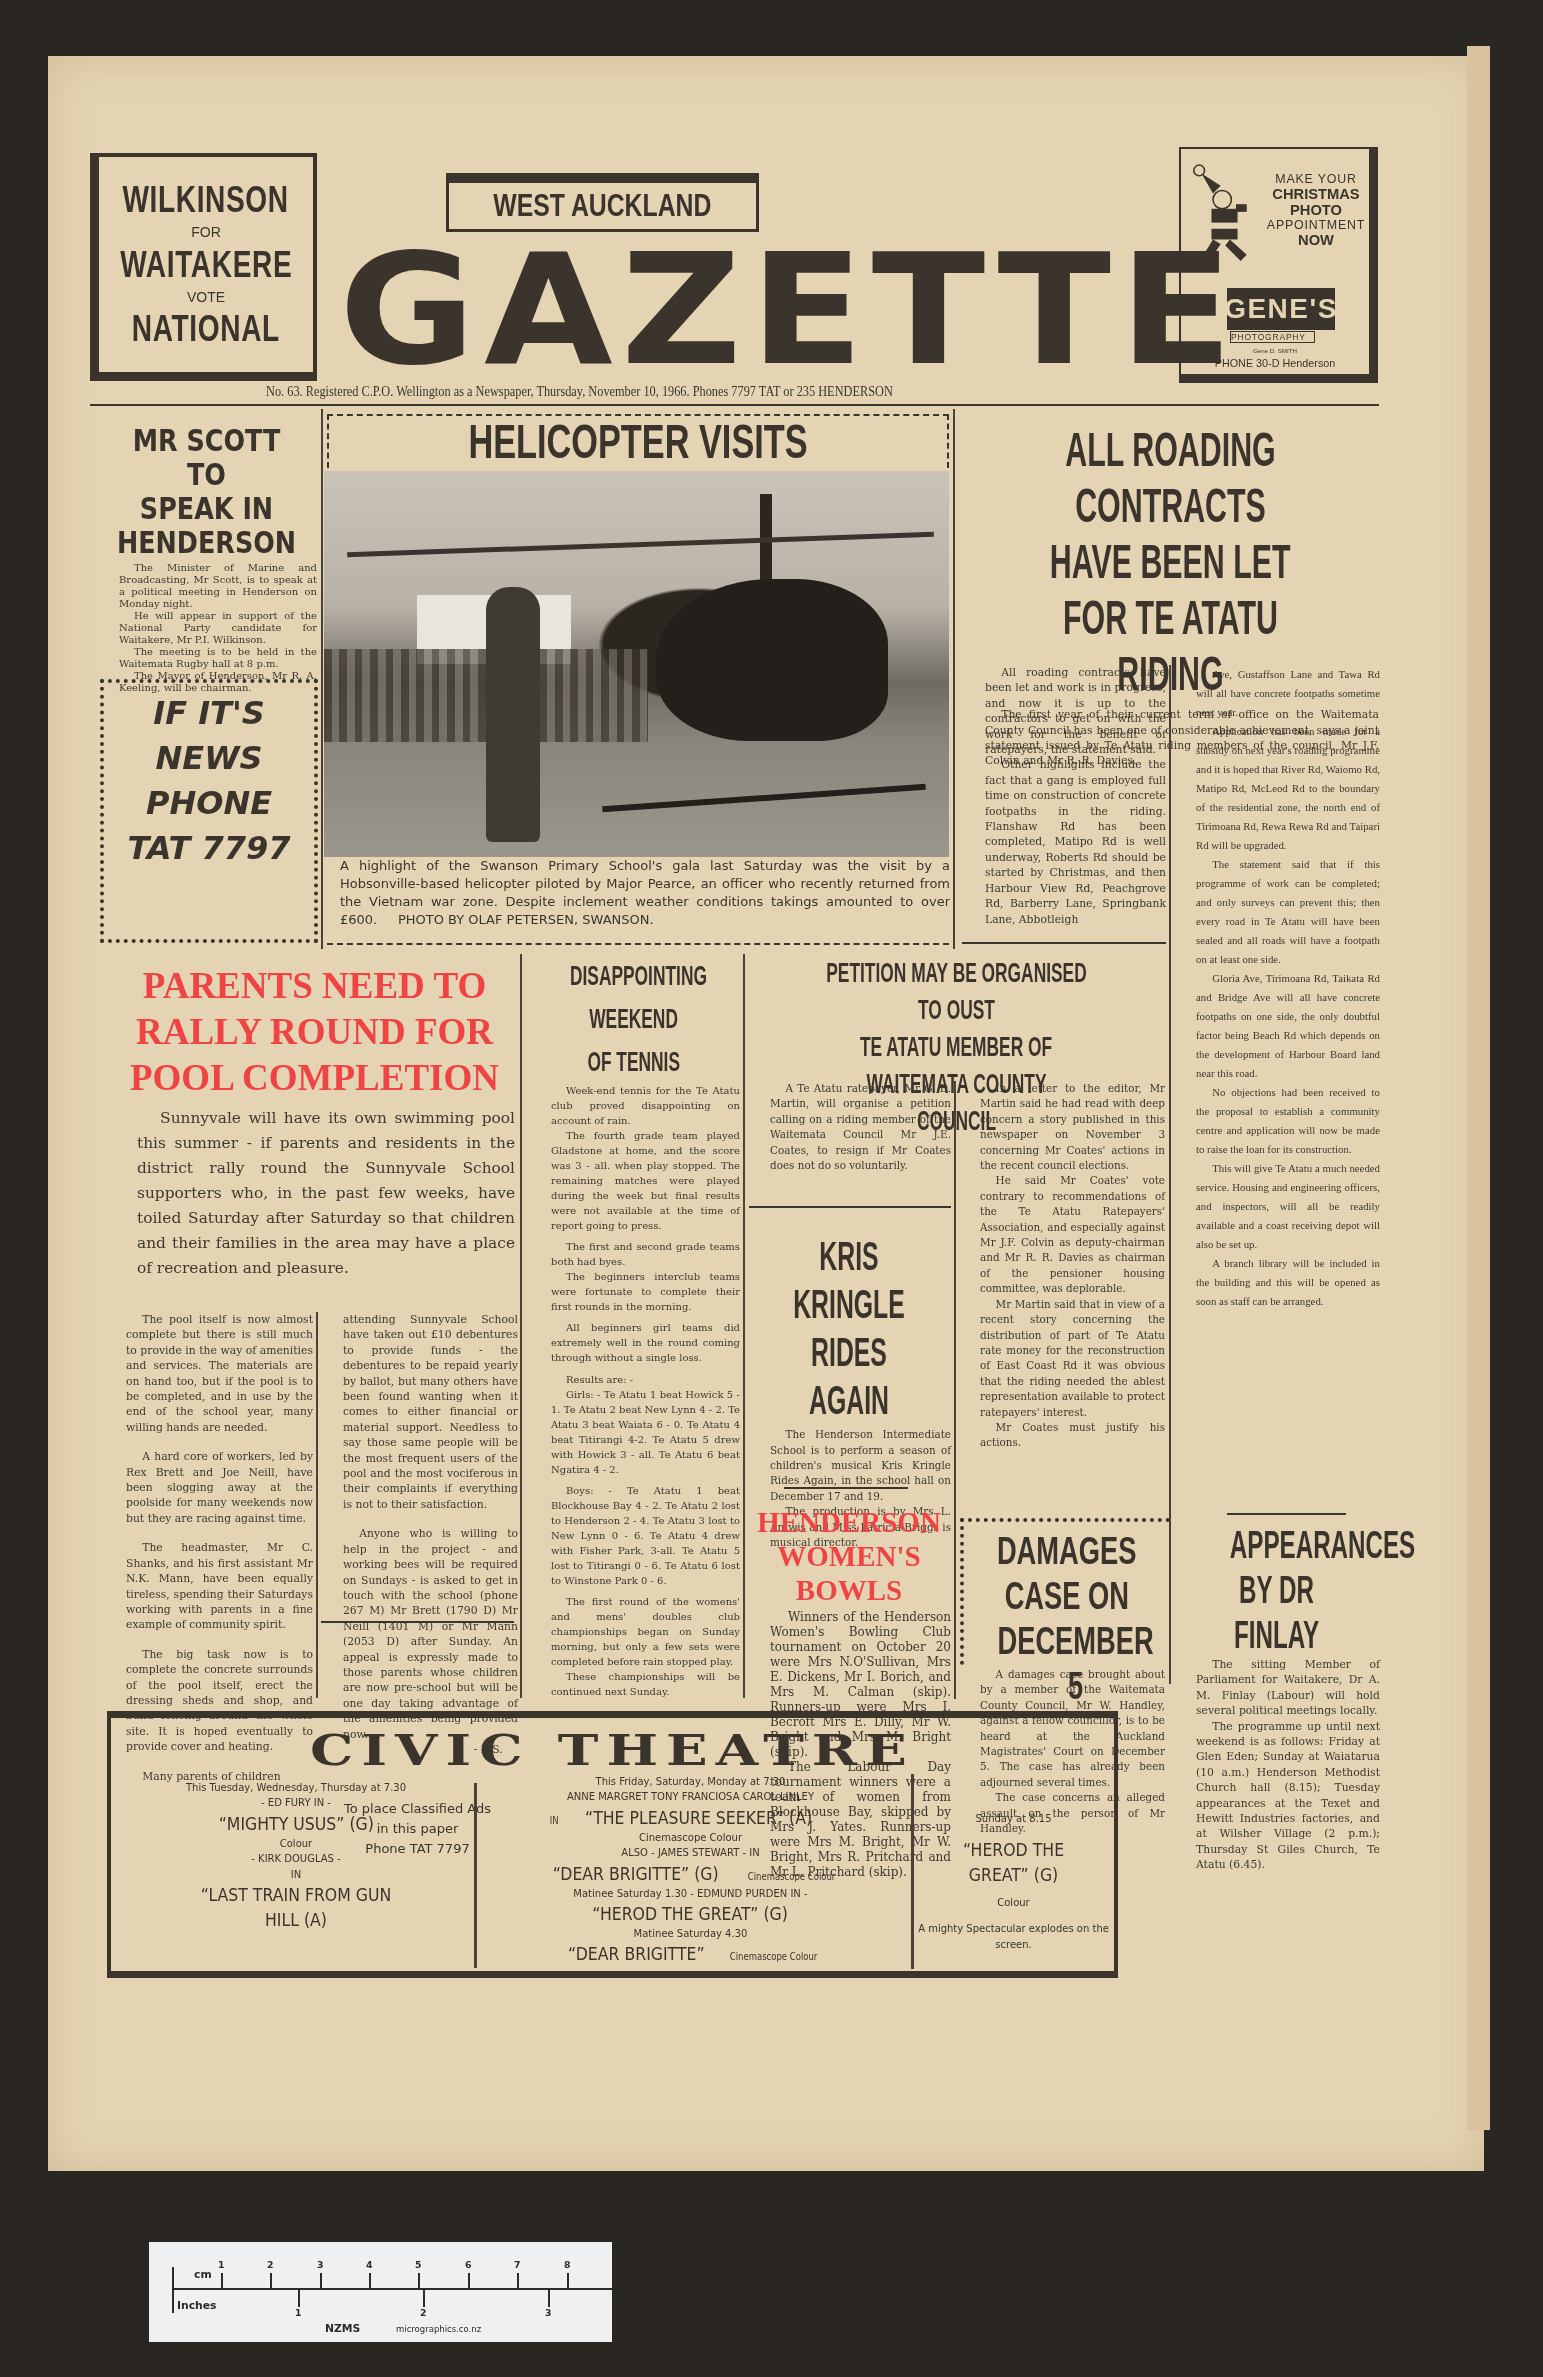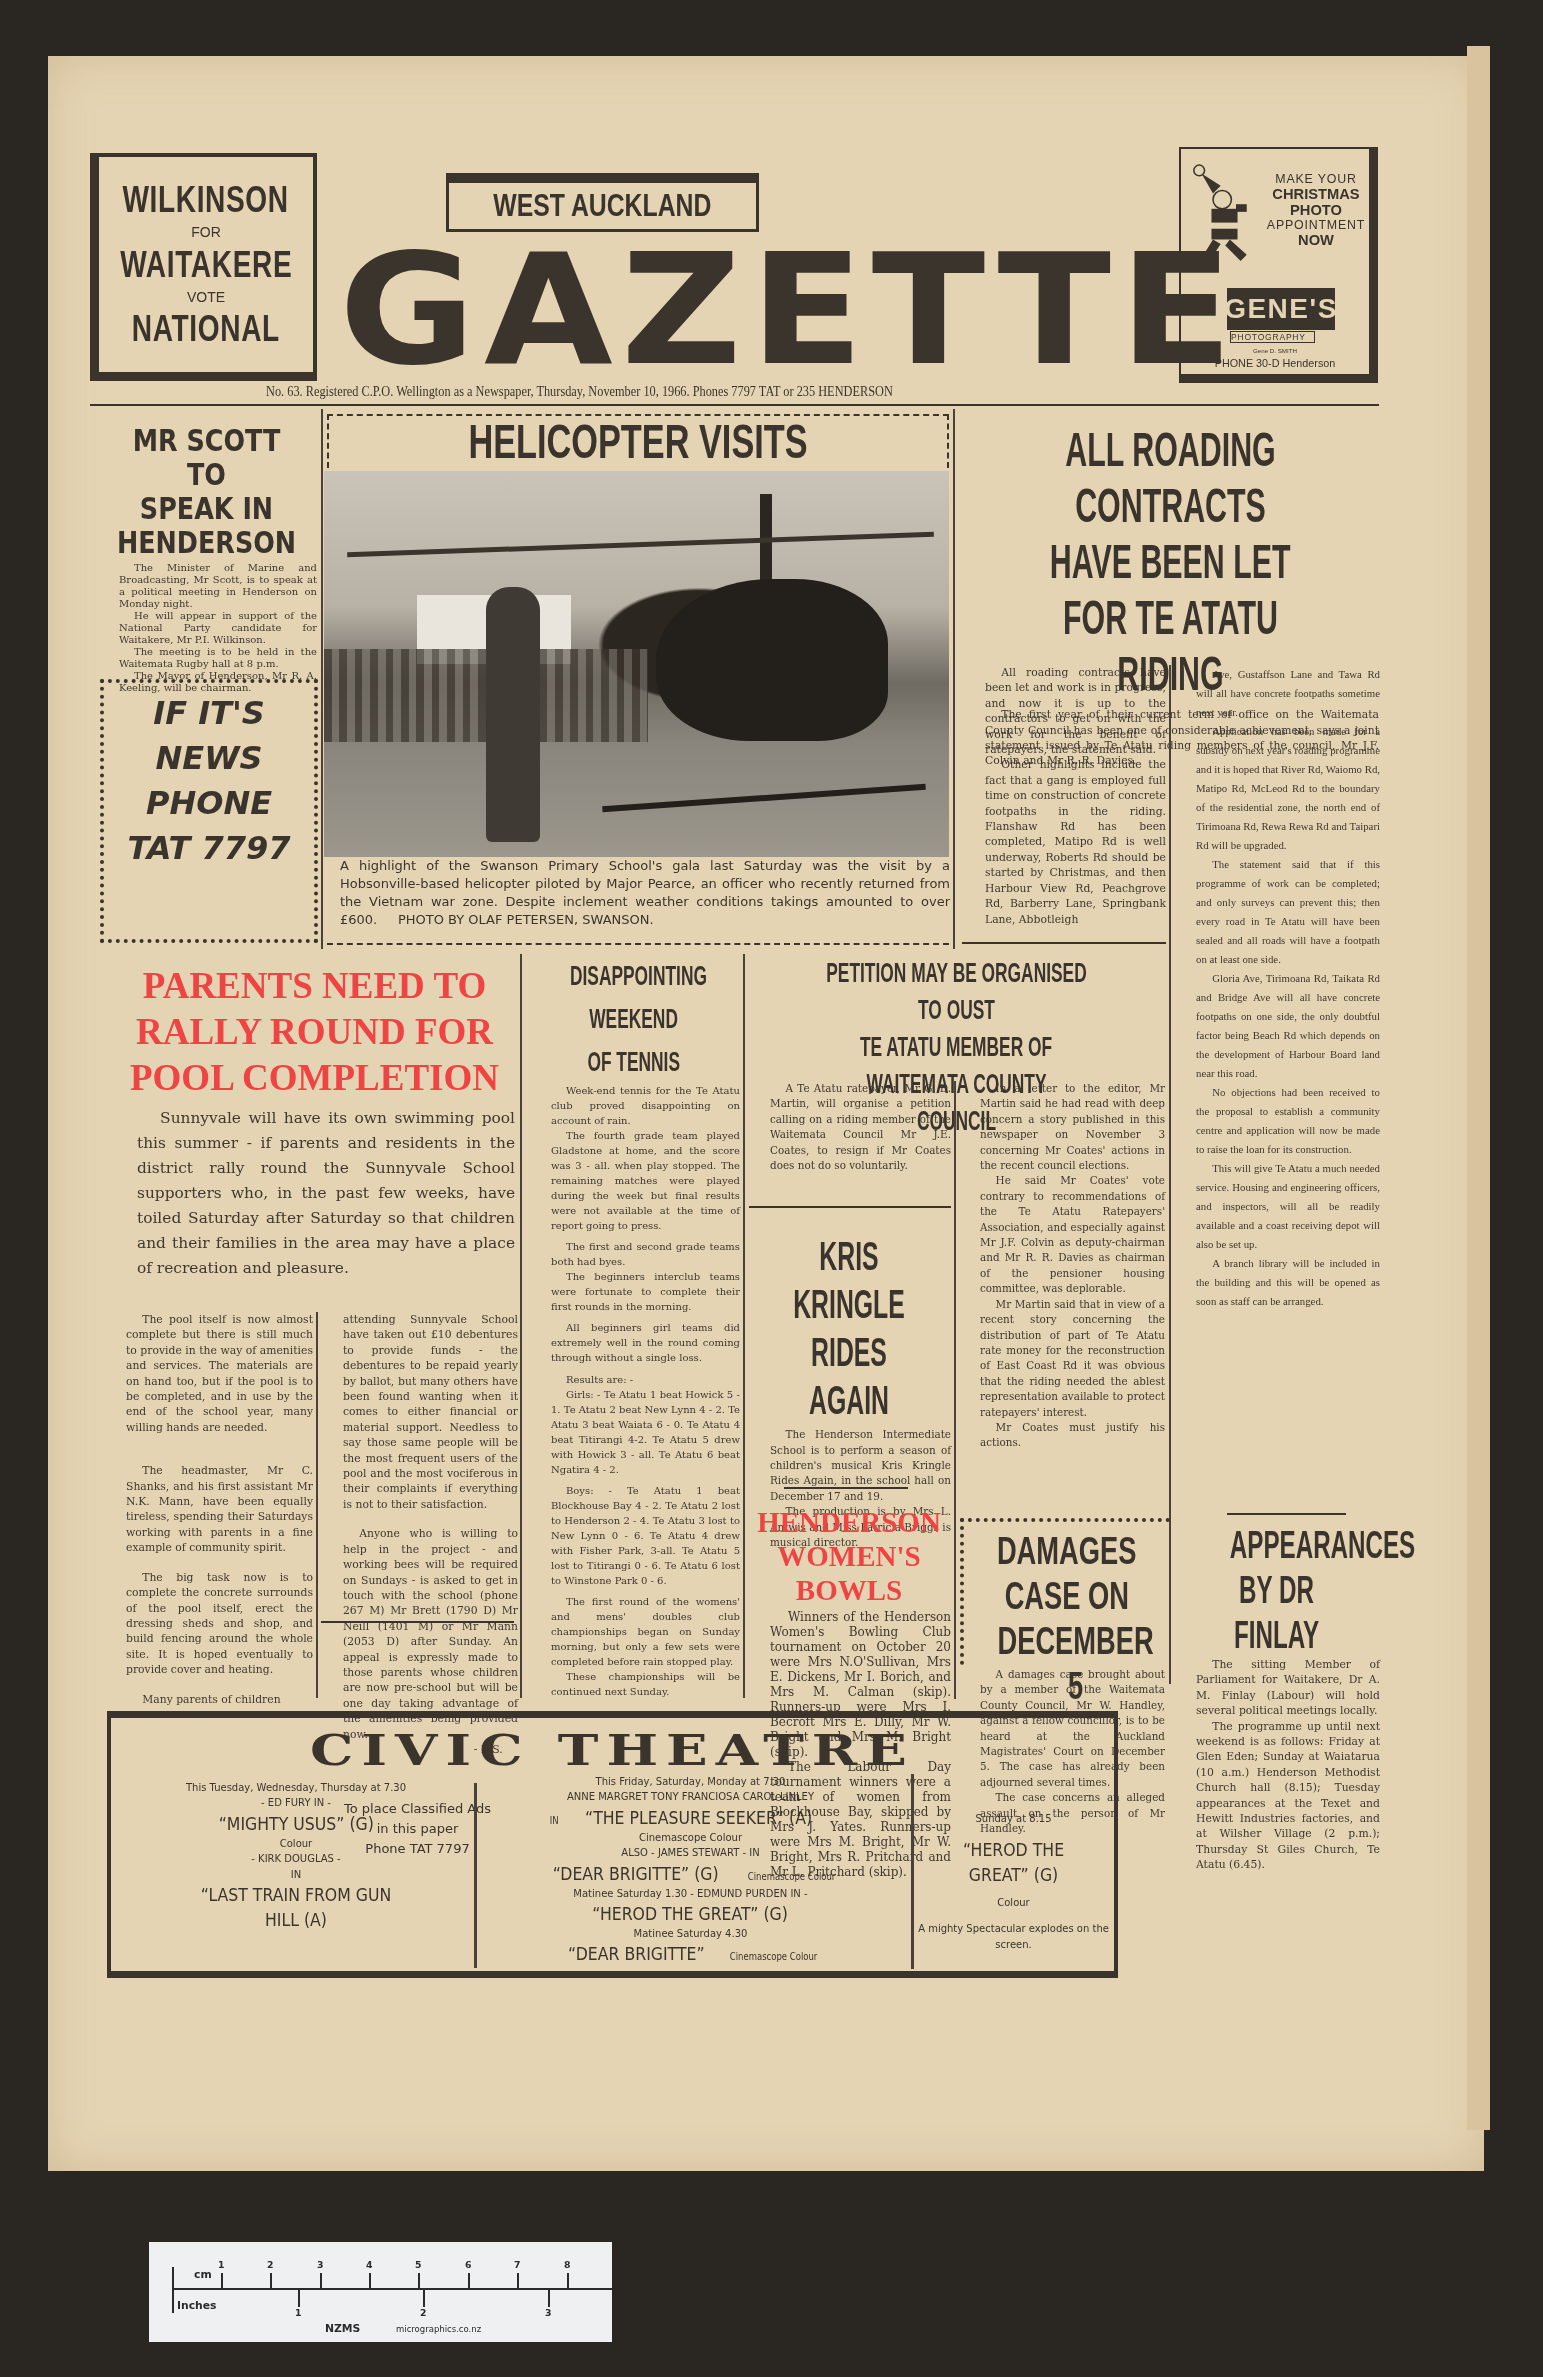--- a/index.html
+++ b/index.html
@@ -260,20 +260,21 @@
     <div>RALLY ROUND FOR</div>
     <div>POOL COMPLETION</div>
   </div>
   <div class="body-text" style="margin-top:4.6px;font-size:15.4px;line-height:25px;">
     <p>Sunnyvale will have its own swimming pool this summer - if parents and residents in the district rally round the Sunnyvale School supporters who, in the past few weeks, have toiled Saturday after Saturday so that children and their families in the area may have a place of recreation and pleasure.</p>
   </div>
 </div>
 <div class="abs body-text" style="left:103px;top:1312px;width:210px;font-size:10.8px;line-height:15.4px;">
   <p>The pool itself is now almost complete but there is still much to provide in the way of amenities and services. The materials are on hand too, but if the pool is to be completed, and in use by the end of the school year, many willing hands are needed.</p>
     <div class="gap"></div>
+  <p>A hard core of workers, led by Rex Brett and Joe Neill, have been slogging away at the poolside for many weekends now but they are racing against time.</p>
     <div class="gap"></div>
   <p>The headmaster, Mr C. Shanks, and his first assistant Mr N.K. Mann, have been equally tireless, spending their Saturdays working with parents in a fine example of community spirit.</p>
     <div class="gap"></div>
   <p>The big task now is to complete the concrete surrounds of the pool itself, erect the dressing sheds and shop, and build fencing around the whole site. It is hoped eventually to provide cover and heating.</p>
     <div class="gap"></div>
   <p>Many parents of children</p>
 </div>
 <div class="vline" style="left:316px;top:1312px;height:386px;"></div>
 <div class="abs body-text" style="left:320px;top:1312px;width:198px;font-size:10.8px;line-height:15.4px;">
   <p style="text-indent:0">attending Sunnyvale School have taken out £10 debentures to provide funds - the debentures to be repaid yearly by ballot, but many others have been found wanting when it comes to either financial or material support. Needless to say those same people will be the most frequent users of the pool and the most vociferous in their complaints if everything is not to their satisfaction.</p>

